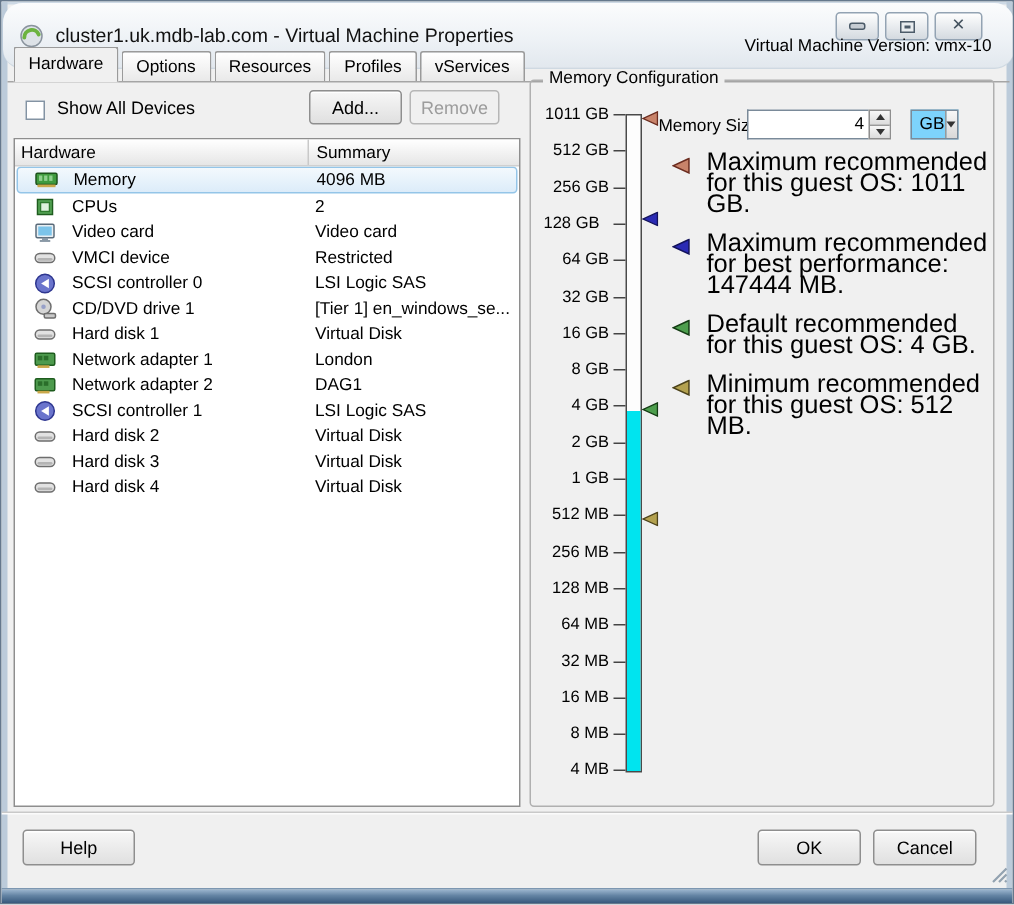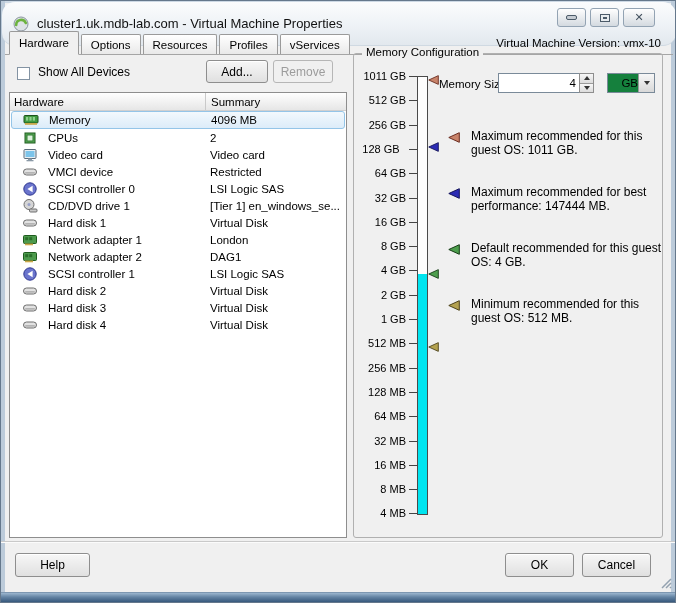--- a/index.html
+++ b/index.html
@@ -27,21 +27,21 @@
   .glyph-restore:after{content:"";position:absolute;left:2px;top:2px;width:4px;height:2px;background:#4c5b69;}
   .glyph-close{font-size:11px;font-weight:bold;color:#44525f;line-height:1;}
 
   
   .tabbar{position:absolute;left:4px;top:30px;width:668px;height:24px;display:flex;align-items:flex-end;
     border-bottom:1px solid #a5a5a5;padding-left:4px;}
   .tab{height:20px;padding:0 9px;display:flex;align-items:center;font-size:11.5px;color:#000;
     background:linear-gradient(#ffffff,#e9e9e9);border:1px solid #9a9a9a;border-bottom:none;
     border-radius:2px 2px 0 0;margin-right:2px;cursor:default;}
   .tab.active{height:24px;margin-bottom:-1px;background:#f0f0f0;border-bottom:1px solid #f0f0f0;z-index:2;}
-  .version-label{position:absolute;right:14px;top:36px;font-size:11.5px;color:#000;text-align:right;}
+  .version-label{position:absolute;right:14px;top:24px;font-size:11.5px;color:#000;text-align:right;}
 
   
   .checkbox{position:absolute;left:16px;top:66px;width:13px;height:13px;background:#fff;border:1px solid #8393a3;}
   .checkbox-label{position:absolute;left:37px;top:64px;font-size:12px;}
   .btn{background:linear-gradient(#f7f7f7,#e0e0e0);border:1px solid #8e8e8e;border-radius:3px;
     font-size:12px;color:#000;display:flex;align-items:center;justify-content:center;
     box-shadow:inset 0 1px 0 #fff;cursor:default;font-family:inherit;}
   .btn.disabled{color:#9c9c9c;border-color:#b6b6b6;background:#f0f0f0;box-shadow:none;}
   .add-btn{position:absolute;left:205px;top:59px;width:62px;height:23px;}
   .remove-btn{position:absolute;left:272px;top:59px;width:60px;height:23px;}
@@ -76,29 +76,29 @@
   
   .mem-size-label{position:absolute;left:438px;top:77px;font-size:11.5px;}
   .mem-input-wrap{position:absolute;left:497px;top:72px;width:96px;height:20px;display:flex;}
   .mem-input{flex:1;border:1px solid #7a8a99;border-right:none;font-size:11.5px;text-align:right;
     padding:0 3px 0 0;font-family:inherit;background:#fff;min-width:0;}
   .spinner{width:15px;display:flex;flex-direction:column;border:1px solid #8e8e8e;}
   .spin-btn{flex:1;background:linear-gradient(#f7f7f7,#dcdcdc);display:flex;align-items:center;justify-content:center;cursor:default;}
   .spin-btn.up{border-bottom:1px solid #9a9a9a;}
   .arrow-up{width:0;height:0;border-left:3px solid transparent;border-right:3px solid transparent;border-bottom:4px solid #333;}
   .arrow-down{width:0;height:0;border-left:3px solid transparent;border-right:3px solid transparent;border-top:4px solid #333;}
-  .unit-select{position:absolute;left:606px;top:72px;width:48px;height:20px;border:1px solid #7a8a99;
-    background:#15803d;display:flex;align-items:center;cursor:default;text-align:right;}
+  .unit-select{position:absolute;left:606px;top:72px;width:32px;height:20px;border:1px solid #7a8a99;
+    background:#7dd3fc;display:flex;align-items:center;cursor:default;text-align:right;}
   .unit-value{flex:1;font-size:11.5px;padding-left:5px;}
   .unit-arrow-btn{width:16px;height:100%;background:linear-gradient(#f7f7f7,#d8d8d8);
     border-left:1px solid #9a9a9a;display:flex;align-items:center;justify-content:center;}
 
   
   .rec-list{position:absolute;left:441px;top:100px;width:220px;}
-  .rec-item{position:relative;padding-left:29px;font-size:12px;line-height:14px;margin-bottom:12px;color:#000;margin-top:28px;}
+  .rec-item{position:relative;padding-left:29px;font-size:17px;line-height:14px;margin-bottom:12px;color:#000;}
   .rec-marker{position:absolute;left:6px;top:3px;}
 
   
   .footer-sep{position:absolute;left:0;top:540px;width:676px;height:2px;border-top:1px solid #c9c9c9;border-bottom:1px solid #fbfbfb;}
   .help-btn{position:absolute;left:14px;top:552px;width:75px;height:24px;}
   .ok-btn{position:absolute;left:504px;top:552px;width:69px;height:24px;}
   .cancel-btn{position:absolute;left:581px;top:552px;width:69px;height:24px;}
   .resize-grip{position:absolute;left:657px;top:574px;width:15px;height:15px;}
 </style>
 </head>

